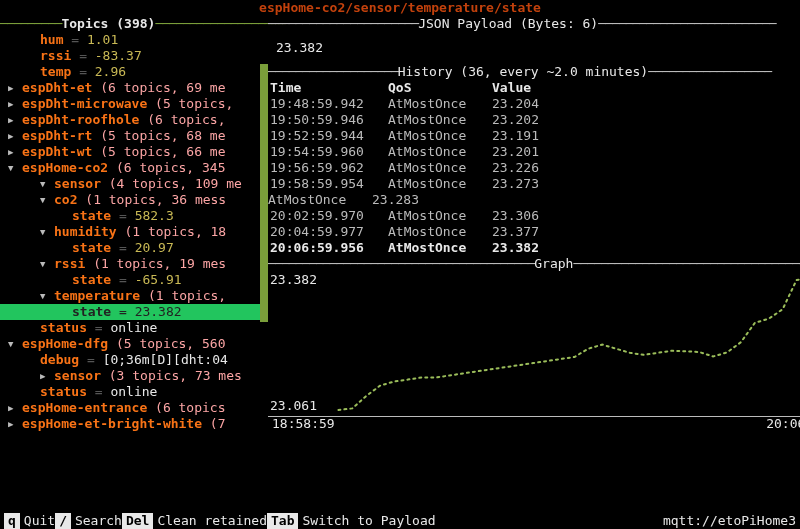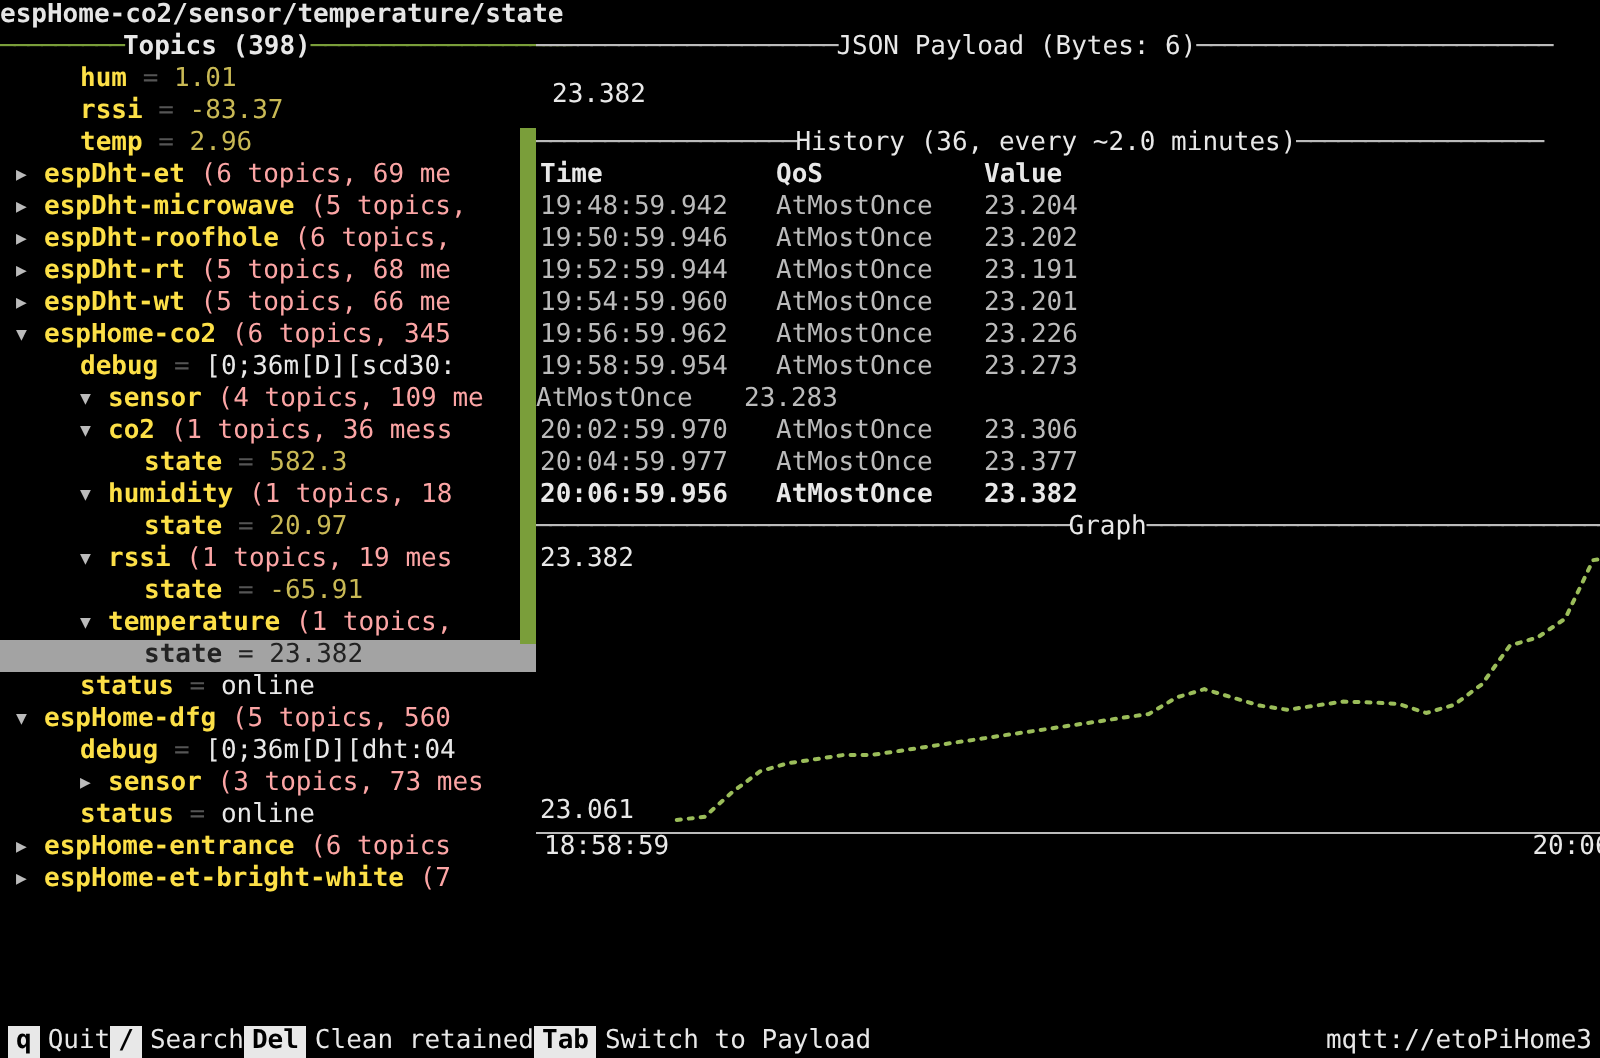--- a/index.html
+++ b/index.html
@@ -8,22 +8,22 @@
     color: #bbb;
     font-family: "Menlo", "Consolas", "DejaVu Sans Mono", monospace;
     font-size: 13px;
     line-height: 16px;
     width: 800px;
     height: 529px;
     overflow: hidden;
     position: relative;
   }
   .title {
-    text-align: left;
-    color: #e5e5e5;
+    text-align: center;
+    color: #c2410c;
     font-weight: bold;
     height: 16px;
   }
   .main {
     display: flex;
     height: 496px;
   }
   .left {
     width: 268px;
     position: relative;
@@ -49,27 +49,27 @@
     height: 16px;
     overflow: hidden;
   }
   .ind1 { padding-left: 8px; }
   .ind2 { padding-left: 40px; }
   .ind3 { padding-left: 40px; }
   .ind5 { padding-left: 72px; }
   .tri { color: #bbb; display:inline-block; width: 14px; }
   .tri.down::before { content: "▼"; font-size: 9px; position: relative; top: -1px; }
   .tri.right::before { content: "▶"; font-size: 9px; position: relative; top: -1px; }
-  .name { color: #fde047; font-weight: bold; }
+  .name { color: #f97316; font-weight: bold; }
   .dim { color: #fca5a5; }
   .eq { color: #555; }
   .val-yellow { color: #c9b955; }
   .val-white { color: #e8e8e8; }
   .selected {
-    background: #a3a3a3;
+    background: #22c55e;
     color: #222;
   }
   .selected .name, .selected .eq, .selected .val-yellow, .selected .dim {
     color: #222;
   }
   .scrollbar {
     position: absolute;
     right: 0;
     top: 16px;
     width: 8px;
@@ -149,21 +149,20 @@
     <div class="tree">
       <div class="row ind3"><span class="name">hum</span> <span class="eq">=</span> <span class="val-yellow">1.01</span></div>
       <div class="row ind3"><span class="name">rssi</span> <span class="eq">=</span> <span class="val-yellow">-83.37</span></div>
       <div class="row ind3"><span class="name">temp</span> <span class="eq">=</span> <span class="val-yellow">2.96</span></div>
       <div class="row ind1"><span class="tri right"></span><span class="name">espDht-et</span> <span class="dim">(6 topics, 69 me</span></div>
       <div class="row ind1"><span class="tri right"></span><span class="name">espDht-microwave</span> <span class="dim">(5 topics, </span></div>
       <div class="row ind1"><span class="tri right"></span><span class="name">espDht-roofhole</span> <span class="dim">(6 topics,</span></div>
       <div class="row ind1"><span class="tri right"></span><span class="name">espDht-rt</span> <span class="dim">(5 topics, 68 me</span></div>
       <div class="row ind1"><span class="tri right"></span><span class="name">espDht-wt</span> <span class="dim">(5 topics, 66 me</span></div>
       <div class="row ind1"><span class="tri down"></span><span class="name">espHome-co2</span> <span class="dim">(6 topics, 345</span></div>
-      <div class="row ind3"><span class="name">debug</span> <span class="eq">=</span> <span class="val-white">[0;36m[D][scd30:</span></div>
       <div class="row ind2"><span class="tri down"></span><span class="name">sensor</span> <span class="dim">(4 topics, 109 me</span></div>
       <div class="row ind3"><span class="tri down"></span><span class="name">co2</span> <span class="dim">(1 topics, 36 mess</span></div>
       <div class="row ind5"><span class="name">state</span> <span class="eq">=</span> <span class="val-yellow">582.3</span></div>
       <div class="row ind3"><span class="tri down"></span><span class="name">humidity</span> <span class="dim">(1 topics, 18</span></div>
       <div class="row ind5"><span class="name">state</span> <span class="eq">=</span> <span class="val-yellow">20.97</span></div>
       <div class="row ind3"><span class="tri down"></span><span class="name">rssi</span> <span class="dim">(1 topics, 19 mes</span></div>
       <div class="row ind5"><span class="name">state</span> <span class="eq">=</span> <span class="val-yellow">-65.91</span></div>
       <div class="row ind3"><span class="tri down"></span><span class="name">temperature</span> <span class="dim">(1 topics,</span></div>
       <div class="row ind5 selected"><span class="name">state</span> <span class="eq">=</span> <span class="val-yellow">23.382</span></div>
       <div class="row ind3"><span class="name">status</span> <span class="eq">=</span> <span class="val-white">online</span></div>

